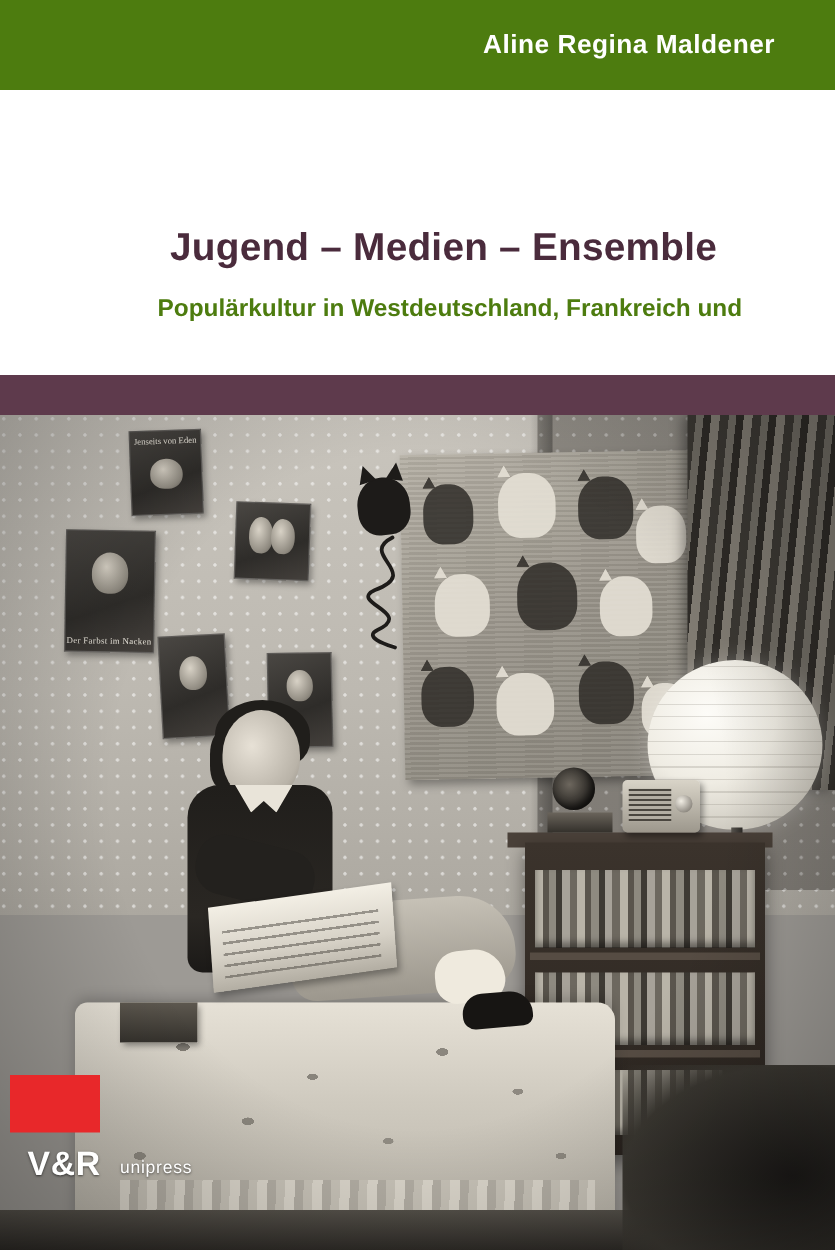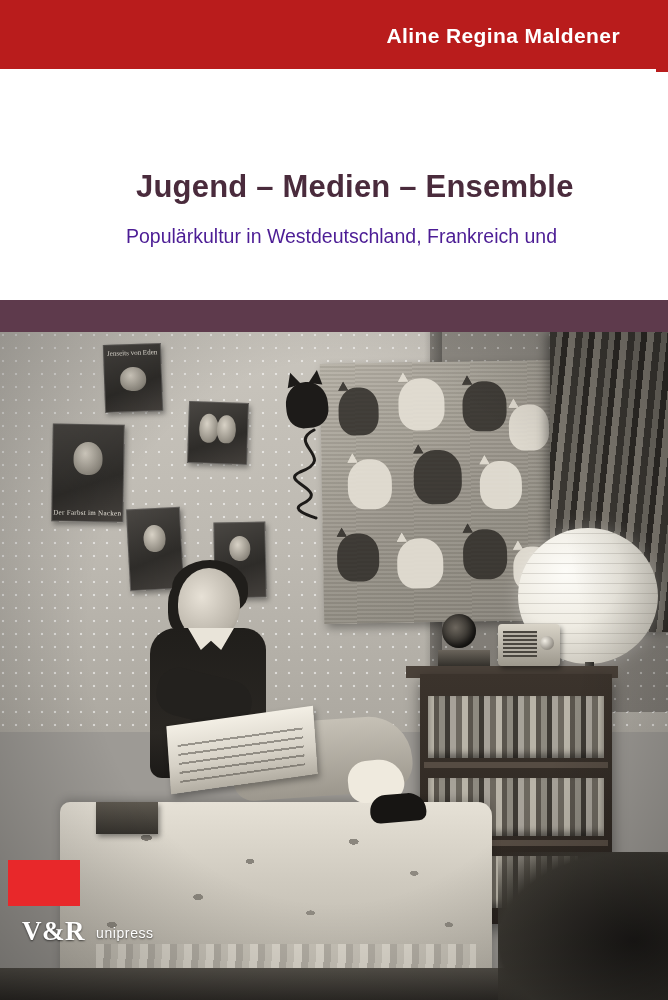--- a/index.html
+++ b/index.html
@@ -20,61 +20,61 @@
     background: #ffffff;
     overflow: hidden;
   }
   
   .author-band {
     position: absolute;
     left: 0;
     top: 0;
     width: 668px;
     height: 72px;
-    background: #b91c1c;
+    background: #4d7c0f;
     display: flex;
     align-items: center;
     justify-content: flex-end;
   }
   .author-name {
     color: #ffffff;
     font-size: 21px;
     font-weight: bold;
     letter-spacing: 0.4px;
     padding-right: 48px;
     white-space: nowrap;
   }
   
   .title-area {
     position: absolute;
     left: 0;
-    top: 69px;
+    top: 80px;
     width: 656px;
     height: 228px;
     background: #ffffff;
   }
   .main-title {
     position: absolute;
     left: 136px;
     top: 100px;
     color: #4a2b3c;
     font-size: 31px;
     font-weight: bold;
     letter-spacing: 0.2px;
     white-space: nowrap;
   }
   .subtitle {
     position: absolute;
     left: 126px;
     top: 153px;
     width: 510px;
-    color: #4c1d95;
+    color: #4d7c0f;
     font-size: 19.5px;
     line-height: 29px;
-    font-weight: normal;
+    font-weight: bold;
   }
   
   .rule-band {
     position: absolute;
     left: 0;
     top: 300px;
     width: 668px;
     height: 32px;
     background: #5e3a4c;
   }
@@ -496,21 +496,21 @@
     background: #e8282a;
   }
   .logo-text {
     position: absolute;
     left: 22px;
     top: 916px;
     color: #ffffff;
     font-size: 27px;
     font-weight: bold;
     letter-spacing: 0.5px;
-    font-family: Liberation Serif, serif;
+    font-family: Liberation Sans, sans-serif;
     text-shadow: 0 1px 2px rgba(0,0,0,0.6);
     text-align: right;
   }
   .logo-sub {
     position: absolute;
     left: 96px;
     top: 925px;
     color: #ffffff;
     font-size: 14px;
     letter-spacing: 0.6px;

